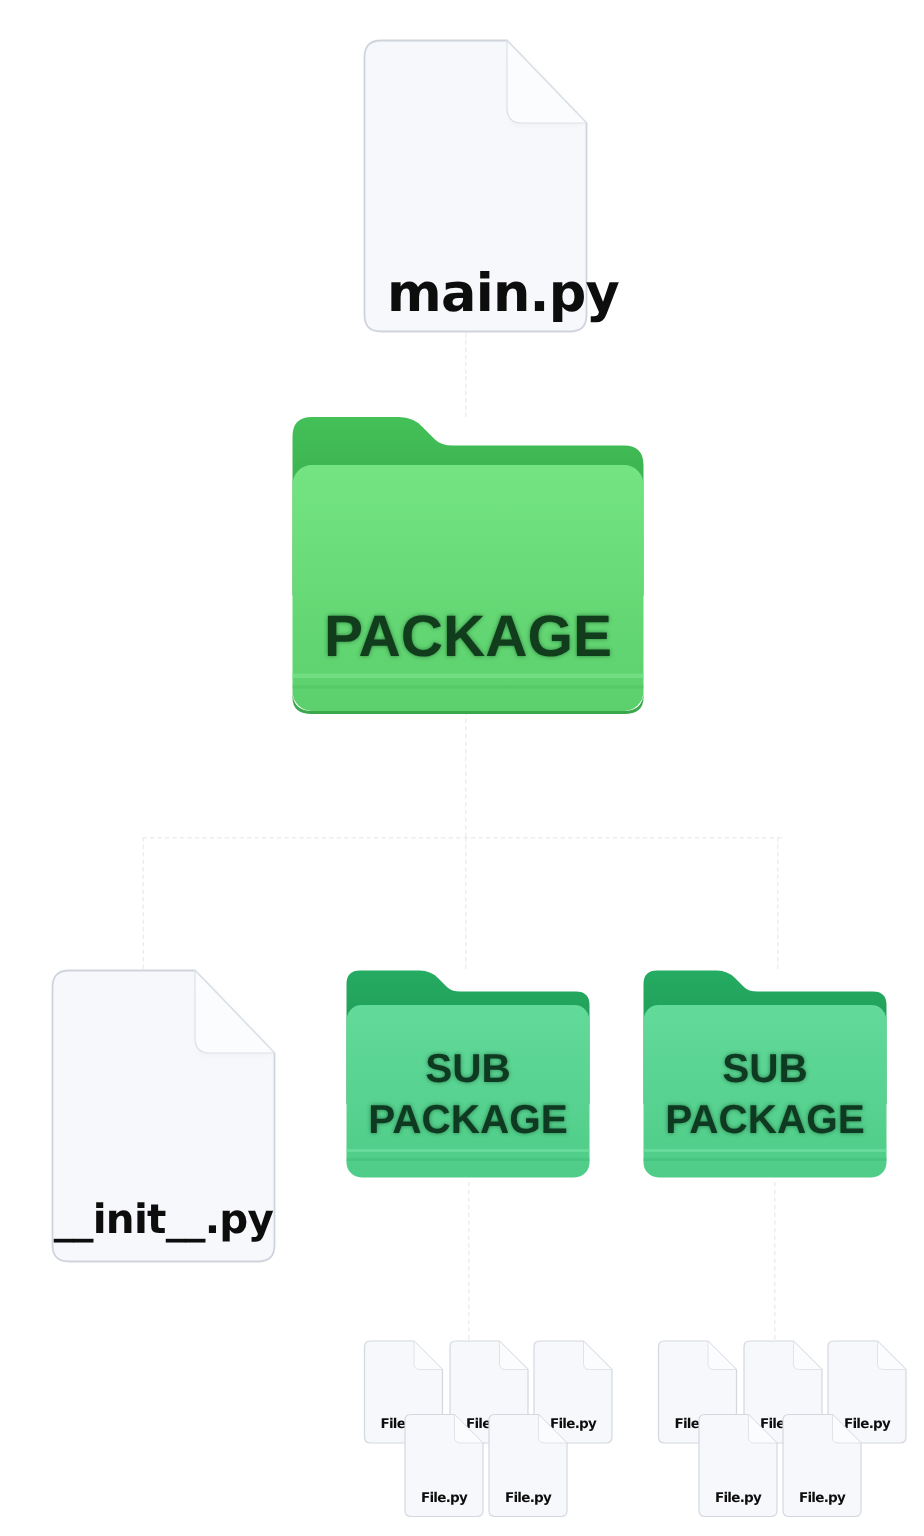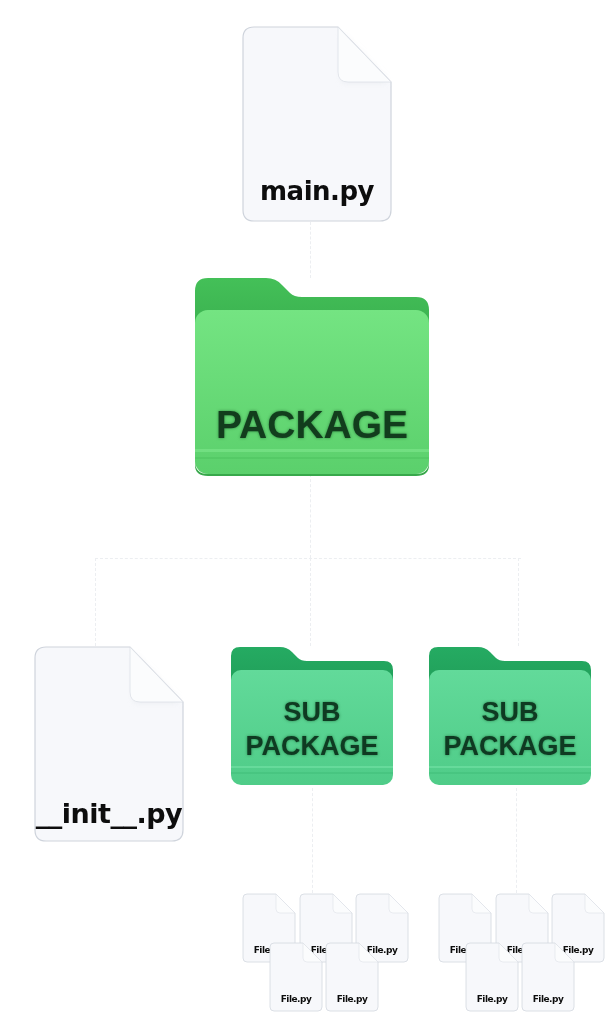--- a/index.html
+++ b/index.html
@@ -35,21 +35,21 @@
   <svg viewBox="0 0 150 196">
     <defs>
       <filter id="fshadow" x="-20%" y="-20%" width="140%" height="140%">
           <feGaussianBlur stdDeviation="3"></feGaussianBlur>
         </filter>
     </defs>
     <path d="M12,1 H96 L149,56 V184 Q149,195 138,195 H12 Q1,195 1,184 V12 Q1,1 12,1 Z" fill="#f7f8fb" stroke="#cfd4dc" stroke-width="1.2"></path>
     <path d="M100,56 L146,56 L100,8 Z" fill="#e0e3ea" filter="url(#fshadow)" opacity="0.7"></path>
     <path d="M96,1 L149,56 H106 Q96,56 96,46 Z" fill="#fbfcfd" stroke="#dde1e7" stroke-width="0.8"></path>
   </svg>
-  <div class="label" style="top:150px; font-size:26px;">main.py</div>
+  <div class="label" style="top:150px; font-size:35px;padding-left:16px;">main.py</div>
 </div>
 
 <div class="folder" style="left:194px; top:277px; width:236px; height:198px;">
   <svg viewBox="0 0 236 198">
     <defs>
       <linearGradient id="pkgBack" x1="0" y1="0" x2="0" y2="1">
         <stop offset="0" stop-color="#44c058"></stop>
         <stop offset="1" stop-color="#2e9e45"></stop>
       </linearGradient>
       <linearGradient id="pkgFront" x1="0" y1="0" x2="0" y2="1">

